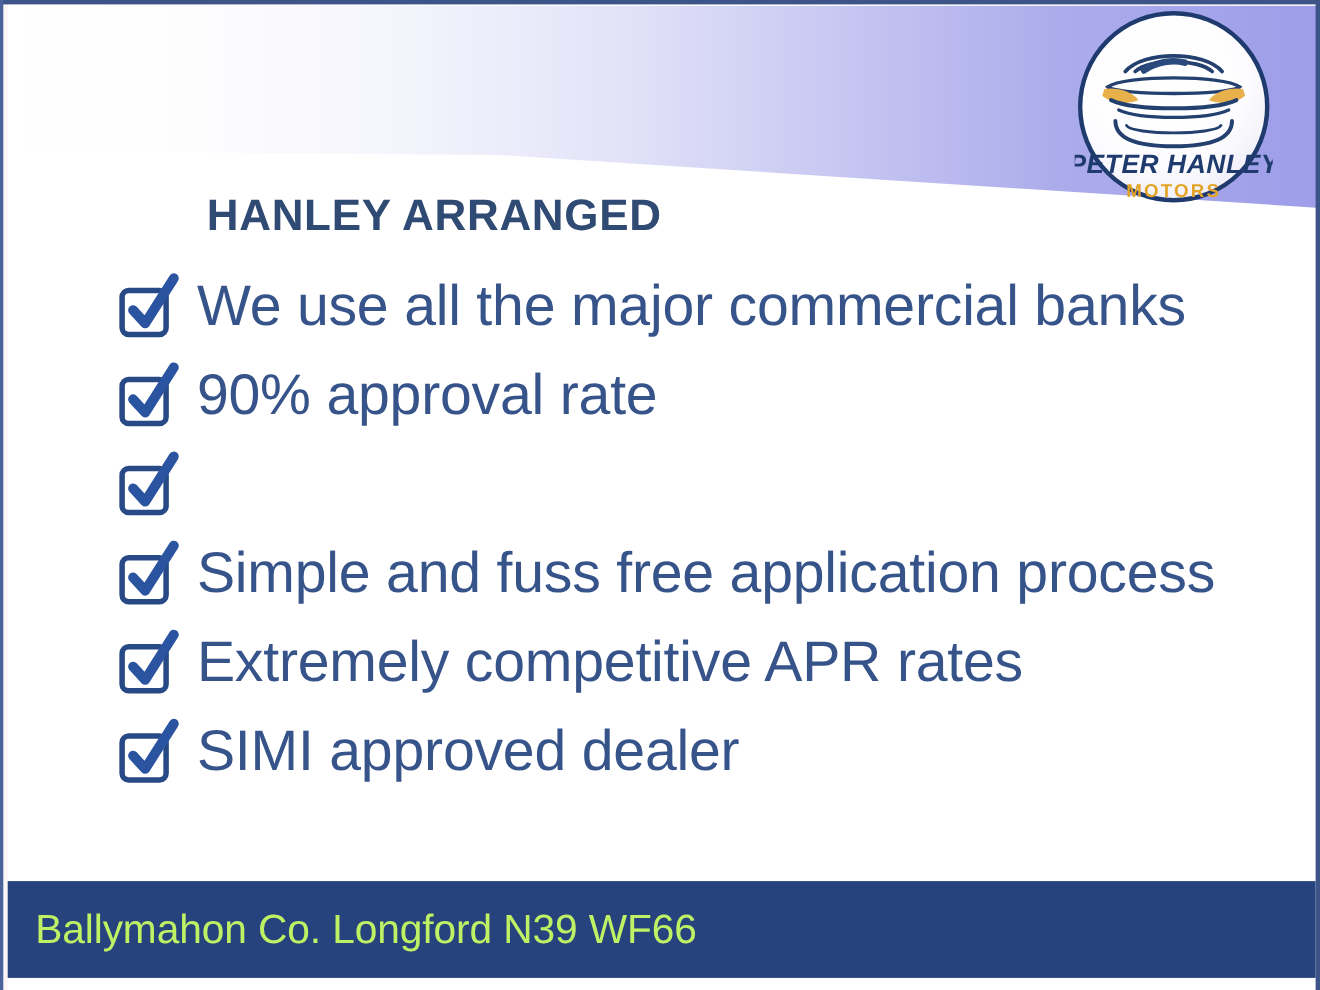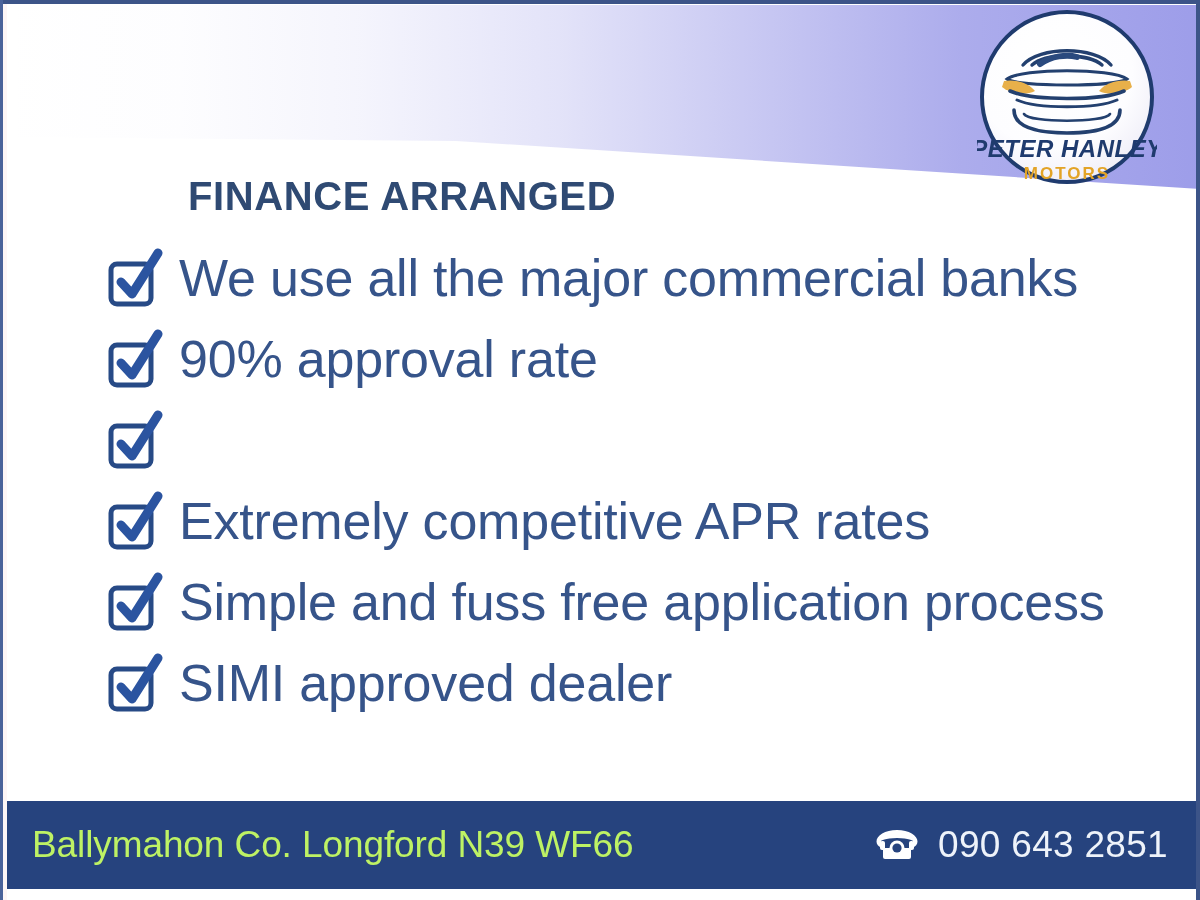--- a/index.html
+++ b/index.html
@@ -231,21 +231,21 @@
         <path d="M47 107 C52 116, 128 116, 133 107" stroke-width="2.6"></path>
       </g>
 
       <text x="90" y="150" text-anchor="middle" font-family="'Liberation Sans', sans-serif" font-size="24" font-weight="bold" font-style="italic" letter-spacing="0.5" fill="#1f3b6e">PETER HANLEY</text>
       <text x="90" y="172" text-anchor="middle" font-family="'Liberation Sans', sans-serif" font-size="17" font-weight="bold" letter-spacing="2" fill="#e3a427">MOTORS</text>
     </svg>
   </div>
 
   <div class="content">
 
-    <div class="heading">FINANCE ARRANGED</div>
+    <div class="heading">HANLEY ARRANGED</div>
 
     <div class="list">
 
       <div class="item">
         <span class="check">
           <svg width="62" height="62" viewBox="0 0 62 62" xmlns="http://www.w3.org/2000/svg">
             <rect x="6" y="16" width="40" height="40" rx="6" ry="6" fill="none" stroke="#274a86" stroke-width="5"></rect>
             <path d="M16 34 L27 46 L53 5" fill="none" stroke="#2b54a0" stroke-width="9" stroke-linecap="round" stroke-linejoin="round"></path>
           </svg>
         </span>
@@ -271,57 +271,44 @@
         </span>
       </div>
 
       <div class="item">
         <span class="check">
           <svg width="62" height="62" viewBox="0 0 62 62" xmlns="http://www.w3.org/2000/svg">
             <rect x="6" y="16" width="40" height="40" rx="6" ry="6" fill="none" stroke="#274a86" stroke-width="5"></rect>
             <path d="M16 34 L27 46 L53 5" fill="none" stroke="#2b54a0" stroke-width="9" stroke-linecap="round" stroke-linejoin="round"></path>
           </svg>
         </span>
+        <span class="item-label">Simple and fuss free application process</span>
+      </div>
+
+      <div class="item">
+        <span class="check">
+          <svg width="62" height="62" viewBox="0 0 62 62" xmlns="http://www.w3.org/2000/svg">
+            <rect x="6" y="16" width="40" height="40" rx="6" ry="6" fill="none" stroke="#274a86" stroke-width="5"></rect>
+            <path d="M16 34 L27 46 L53 5" fill="none" stroke="#2b54a0" stroke-width="9" stroke-linecap="round" stroke-linejoin="round"></path>
+          </svg>
+        </span>
         <span class="item-label">Extremely competitive APR rates</span>
-      </div>
-
-      <div class="item">
-        <span class="check">
-          <svg width="62" height="62" viewBox="0 0 62 62" xmlns="http://www.w3.org/2000/svg">
-            <rect x="6" y="16" width="40" height="40" rx="6" ry="6" fill="none" stroke="#274a86" stroke-width="5"></rect>
-            <path d="M16 34 L27 46 L53 5" fill="none" stroke="#2b54a0" stroke-width="9" stroke-linecap="round" stroke-linejoin="round"></path>
-          </svg>
-        </span>
-        <span class="item-label">Simple and fuss free application process</span>
       </div>
 
       <div class="item">
         <span class="check">
           <svg width="62" height="62" viewBox="0 0 62 62" xmlns="http://www.w3.org/2000/svg">
             <rect x="6" y="16" width="40" height="40" rx="6" ry="6" fill="none" stroke="#274a86" stroke-width="5"></rect>
             <path d="M16 34 L27 46 L53 5" fill="none" stroke="#2b54a0" stroke-width="9" stroke-linecap="round" stroke-linejoin="round"></path>
           </svg>
         </span>
         <span class="item-label">SIMI approved dealer</span>
       </div>
 
     </div>
   </div>
 
   <div class="footer">
     <span class="footer-address">Ballymahon Co. Longford N39 WF66</span>
-    <span class="footer-phone">
-      <span class="phone-icon">
-        <svg width="46" height="34" viewBox="0 0 46 34" xmlns="http://www.w3.org/2000/svg">
-          <path d="M23 2 C11 2 2.5 7.5 2.5 13.5 C2.5 16.5 4.5 18.5 7 19.5 L7 13 C7 13 11 10 23 10 C35 10 39 13 39 13 L39 19.5 C41.5 18.5 43.5 16.5 43.5 13.5 C43.5 7.5 35 2 23 2 Z" fill="#ffffff"></path>
-          <rect x="9" y="20" width="28" height="11" rx="2" fill="#ffffff"></rect>
-          <circle cx="23" cy="20" r="7.5" fill="#ffffff"></circle>
-          <circle cx="23" cy="20" r="4.6" fill="#26437e"></circle>
-          <rect x="6" y="13" width="5" height="9" rx="2" fill="#ffffff"></rect>
-          <rect x="35" y="13" width="5" height="9" rx="2" fill="#ffffff"></rect>
-        </svg>
-      </span>
-      <span class="phone-number">090 643 2851</span>
-    </span>
   </div>
   <div class="footer-under"></div>
 
 </div>
 
 </body></html>

